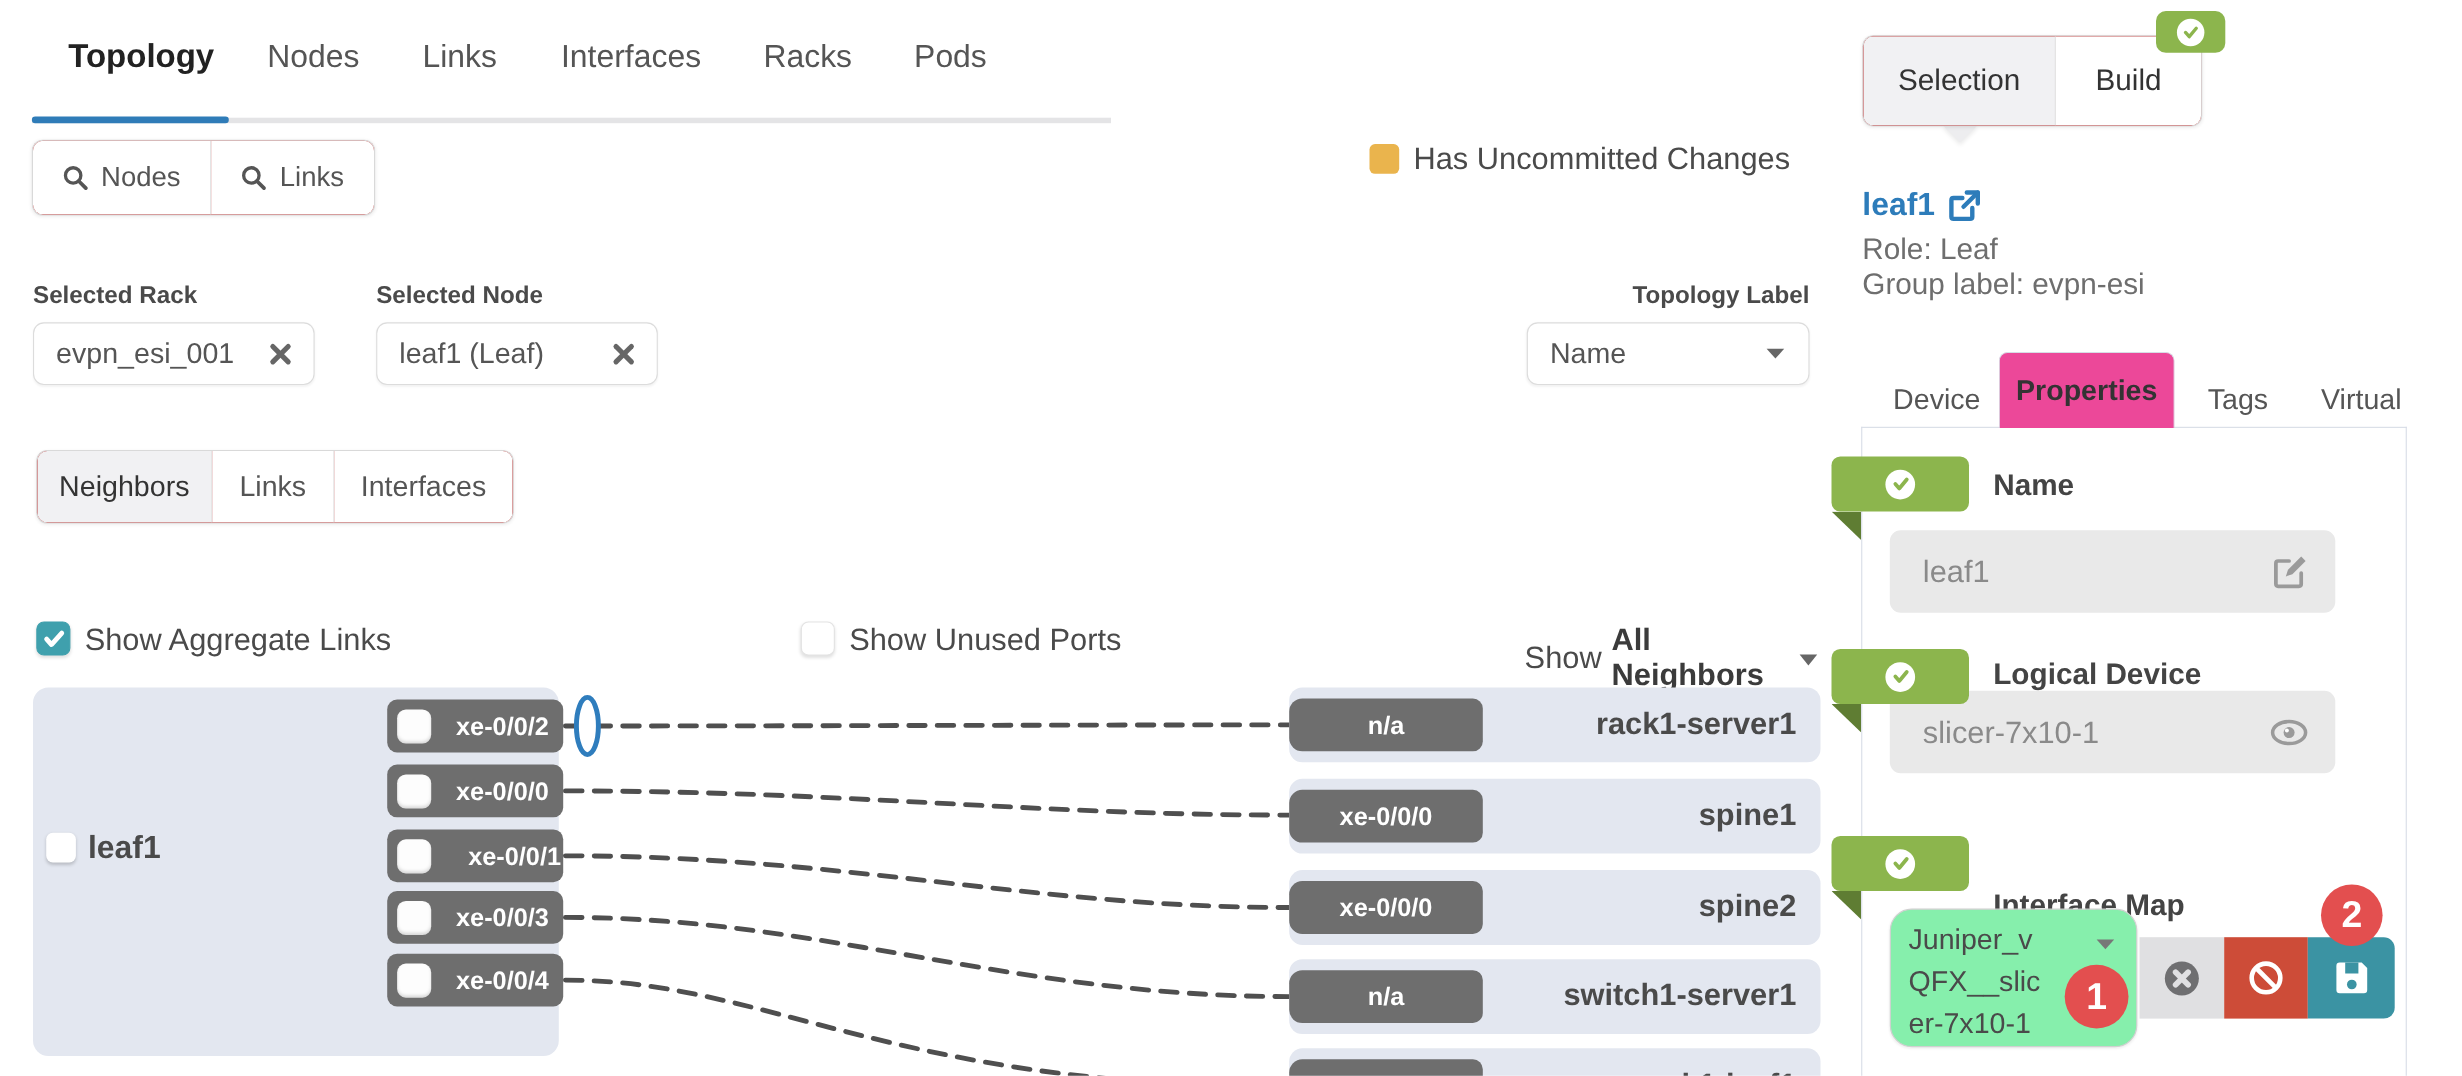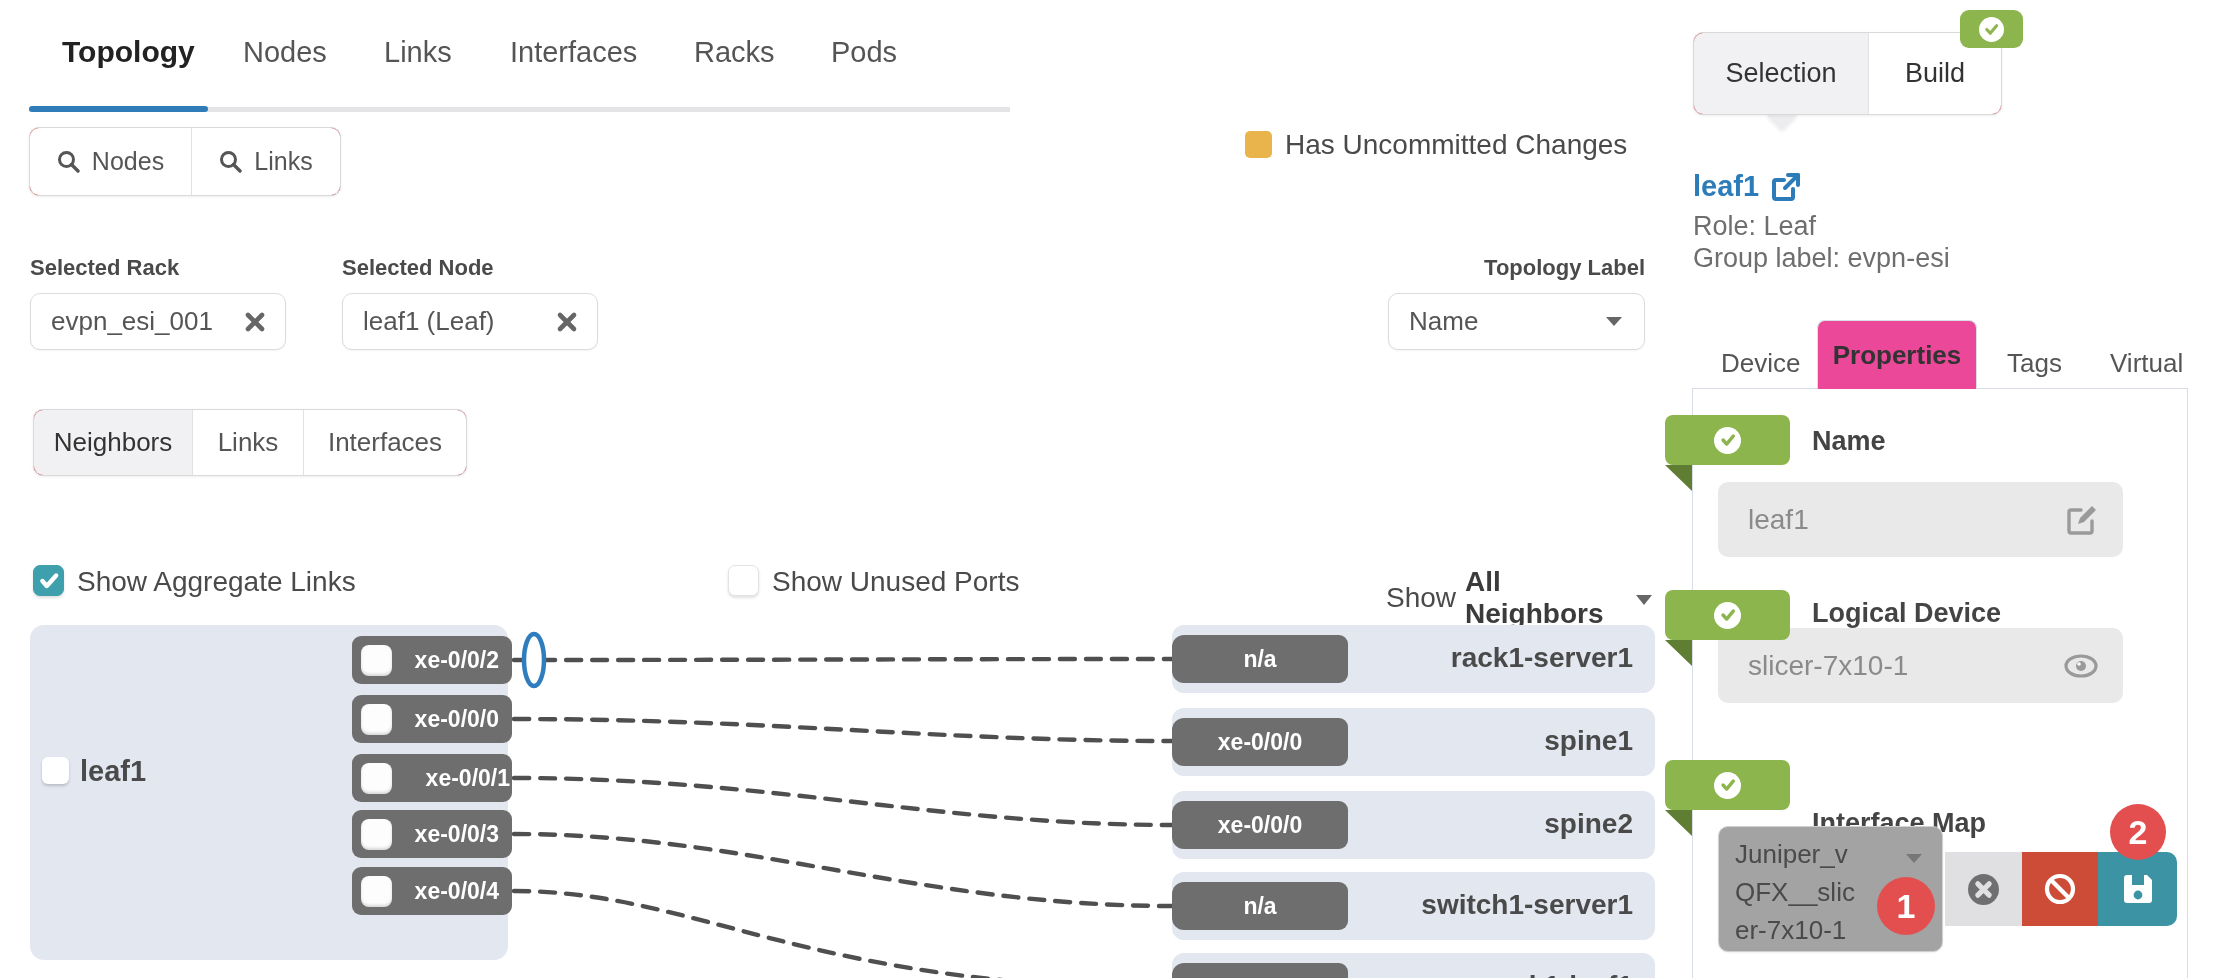--- a/index.html
+++ b/index.html
@@ -308,21 +308,21 @@
 <div class="abs ribbon" style="left:1665px;top:760px;width:125px;height:50px;">
   <span class="circ">
     <svg width="18" height="18" viewBox="-10 -10 20 20">
         <path d="M -5.5 0 L -1.5 4.5 L 6 -4.5" fill="none" stroke="#8cb54d" stroke-width="3.8" stroke-linecap="round" stroke-linejoin="round"></path>
       </svg>
   </span>
 </div>
 <div class="abs fold" style="left:1665px;top:810px;width:27px;height:26px;"></div>
 <div class="abs sec-title" style="left:1812px;top:768px;margin-top:40px;">Interface Map</div>
 
-<div class="abs" style="left:1718px;top:826px;width:225px;height:126px;background:#a3a3a3;border:1px solid #d0d0d0;border-radius:10px;box-shadow:0 1px 2px rgba(0,0,0,.06);z-index:2;padding-left:48px;">
+<div class="abs" style="left:1718px;top:826px;width:225px;height:126px;background:#86efac;border:1px solid #d0d0d0;border-radius:20px;box-shadow:0 1px 2px rgba(0,0,0,.06);z-index:2;padding-left:48px;">
   <div style="position:absolute;left:16px;top:8px;width:158px;font-size:26px;line-height:38px;color:#4a4a4a;">
     <div>Juniper_v</div>
     <div>QFX__slic</div>
     <div>er-7x10-1</div>
   </div>
   <span class="caret" style="position:absolute;right:20px;top:27px;border-top-color:#777;"></span>
 </div>
 <div class="abs badge" style="left:1877px;top:877px;width:58px;height:58px;font-size:34px;">1</div>
 
 <div class="abs act-btn" style="left:1945px;top:852px;width:77px;height:74px;background:#e0e0e2;">

